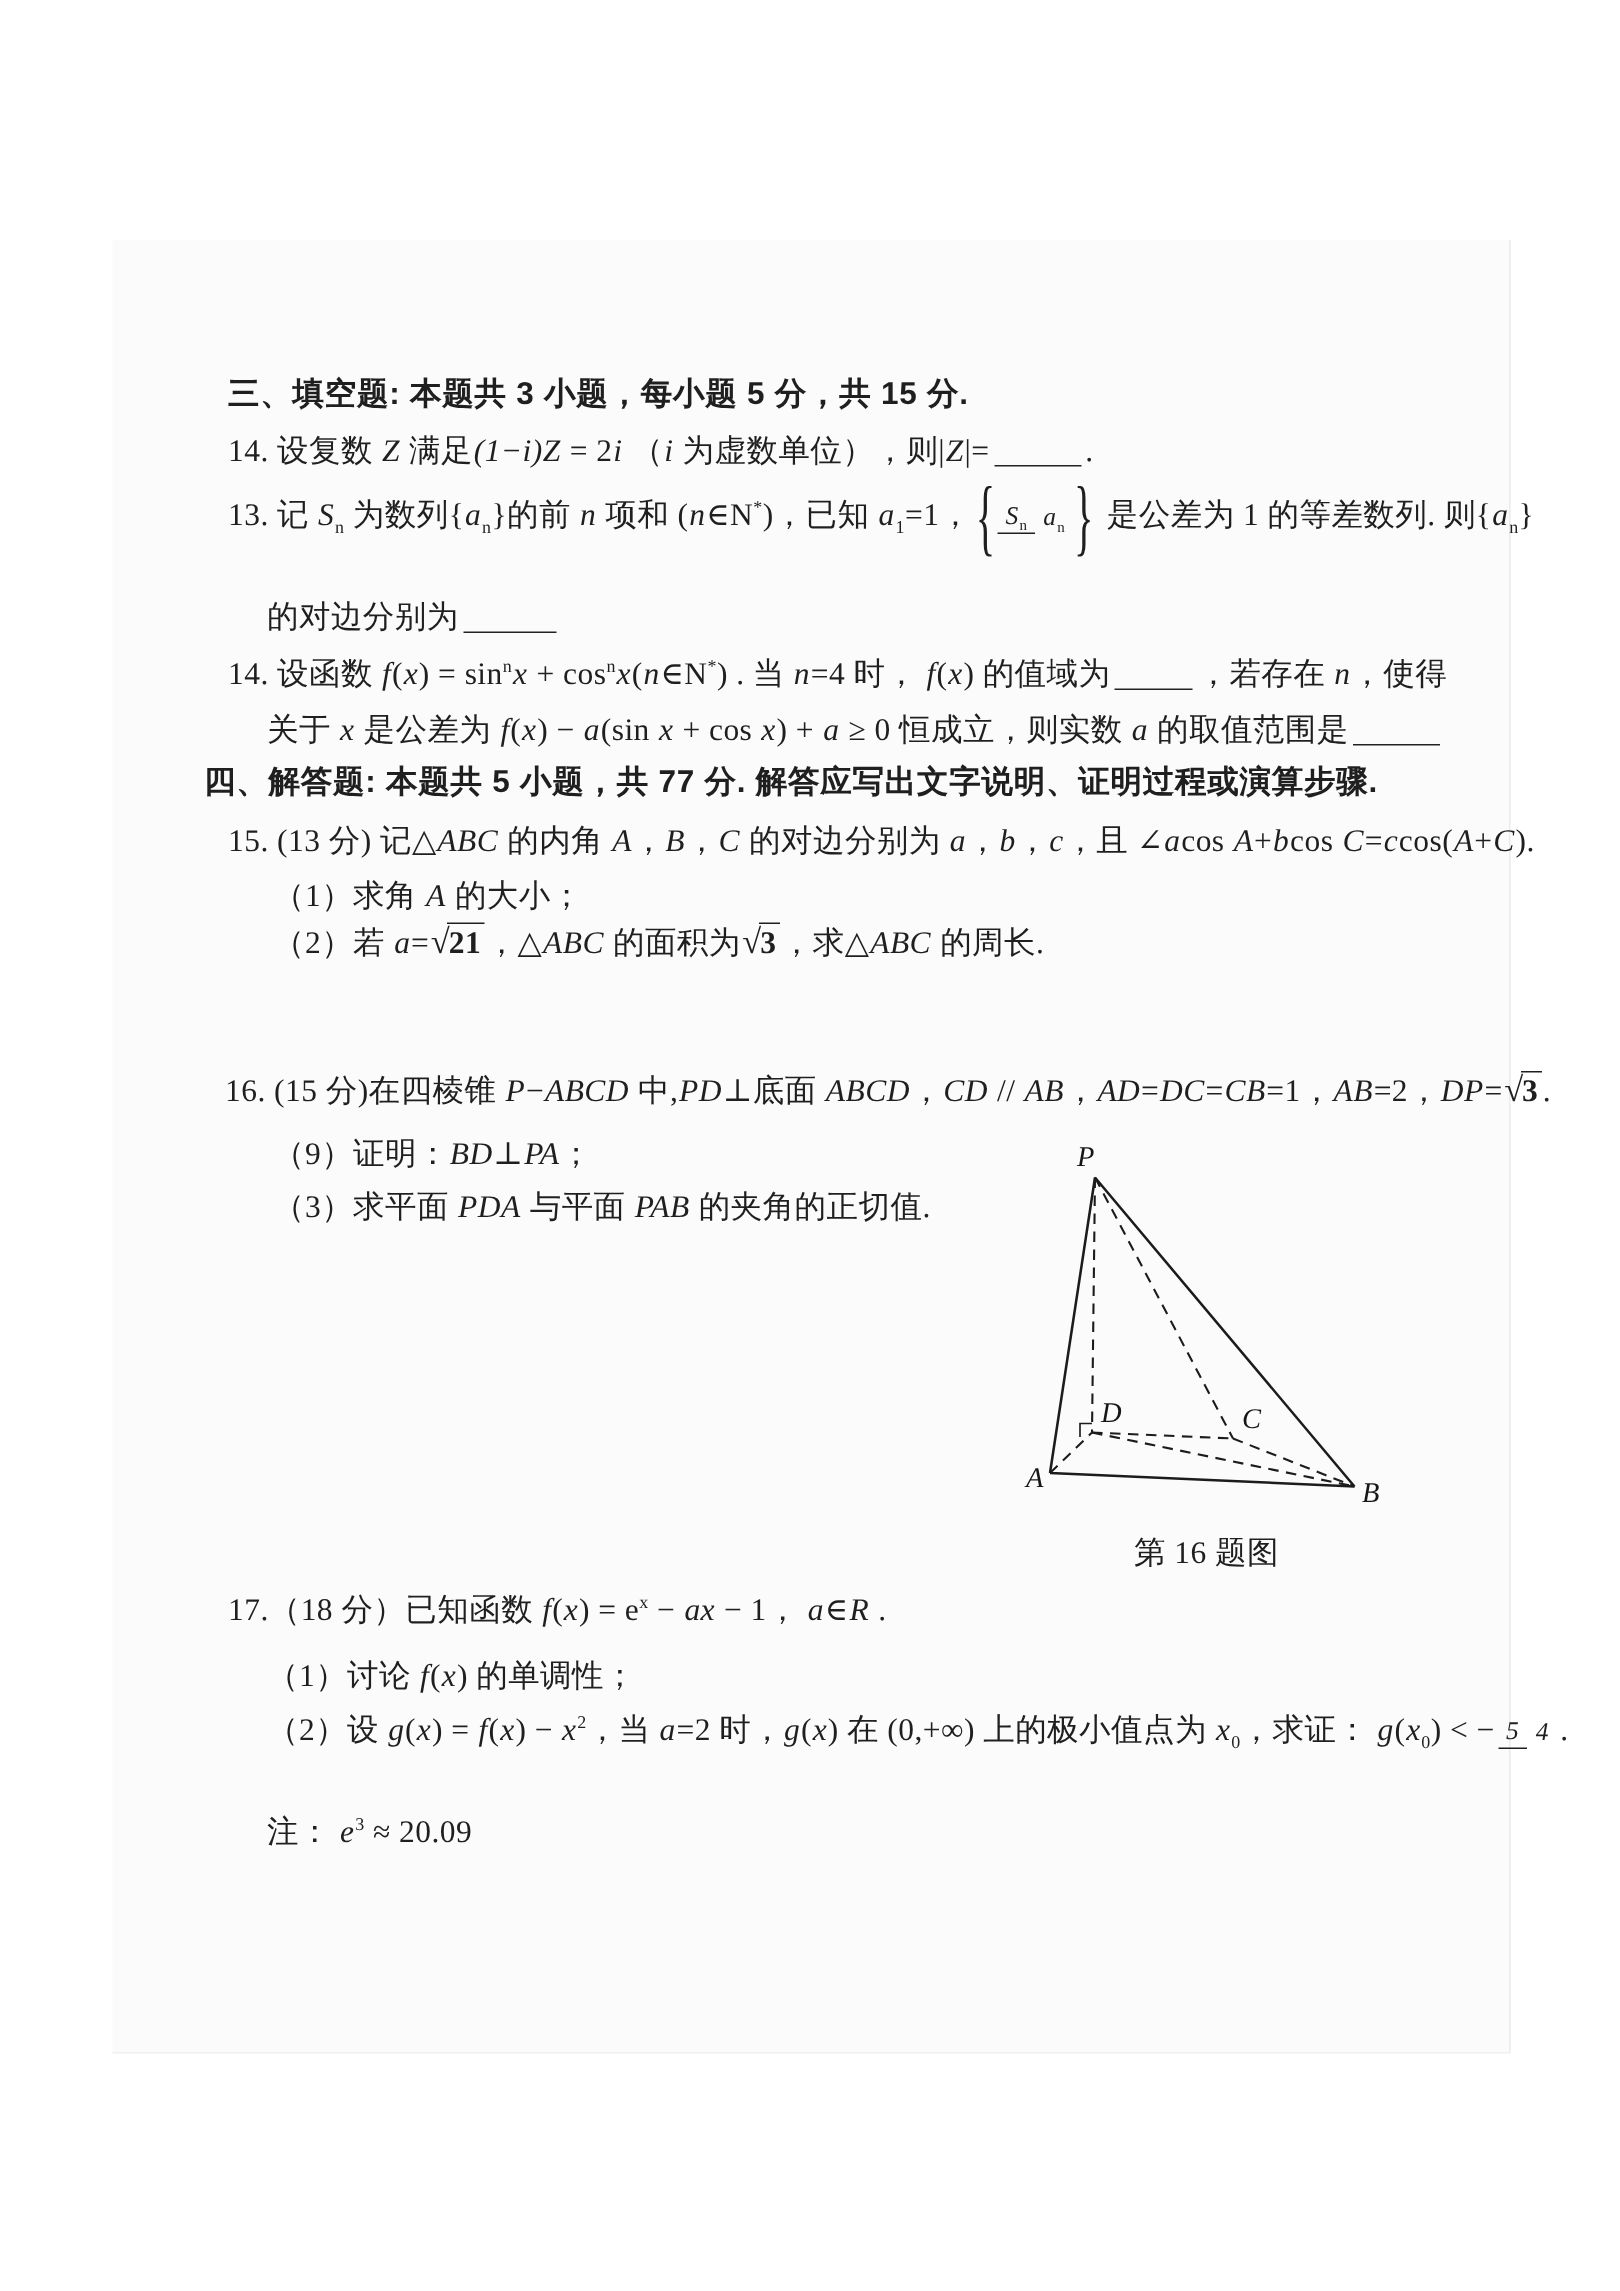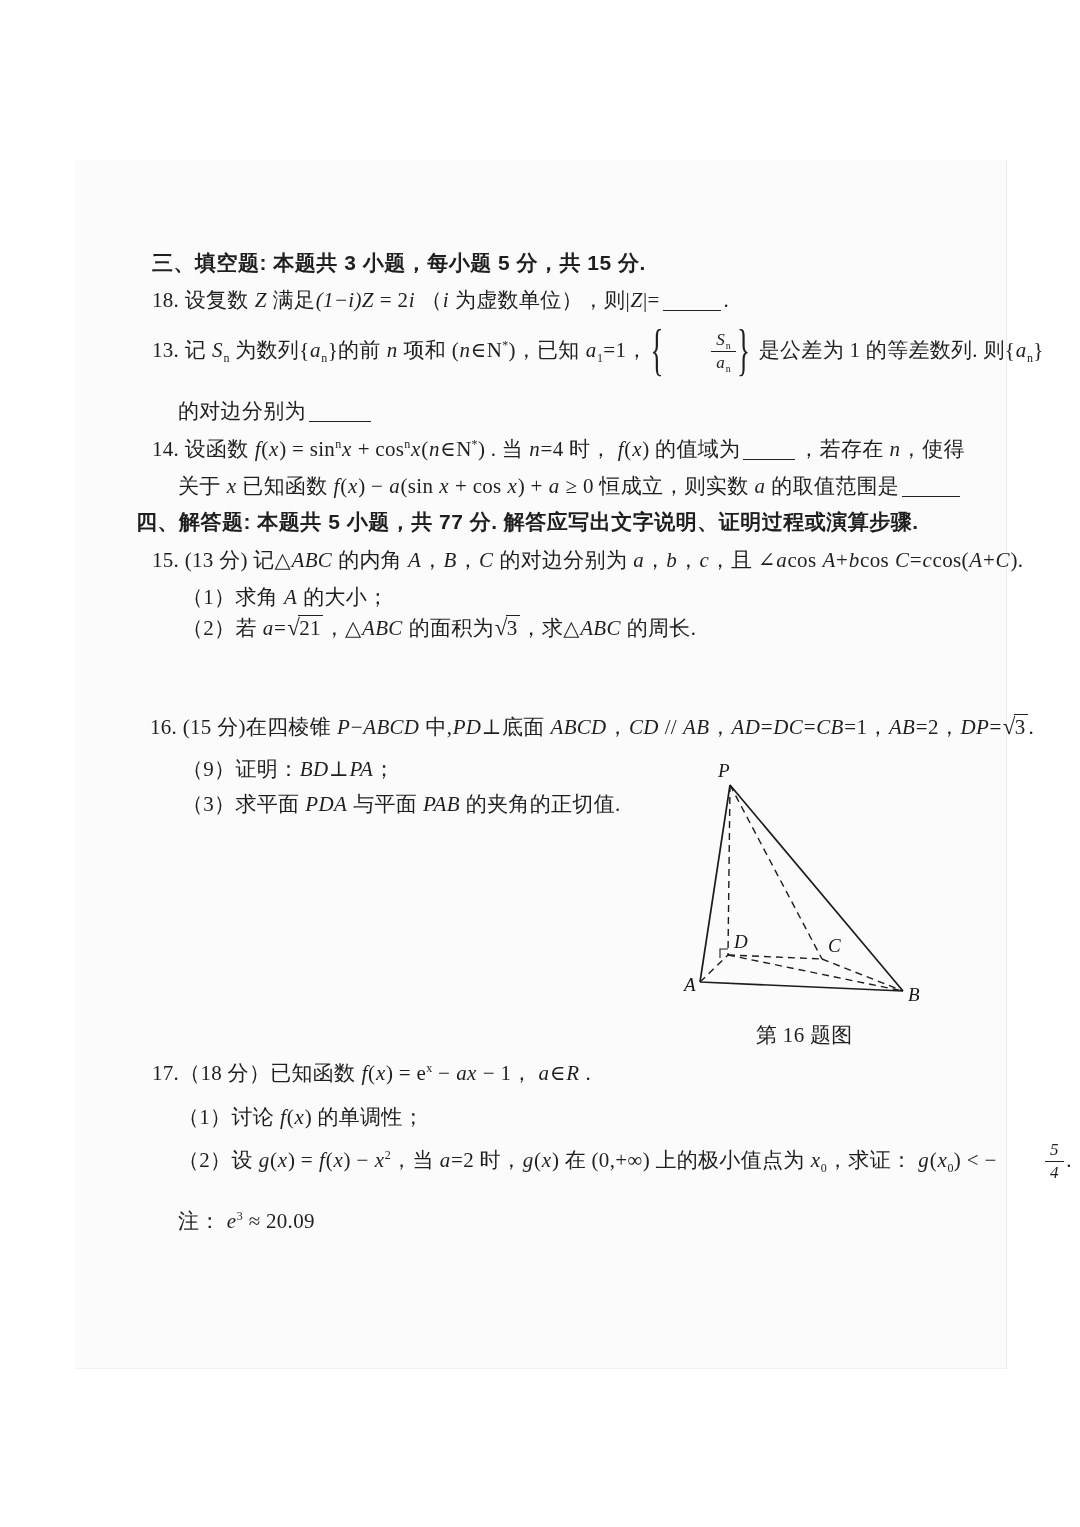--- a/index.html
+++ b/index.html
@@ -25,57 +25,57 @@
   .caption{font-weight:400;}
   .line i{font-style:italic;padding:0 0.5px;}
   .line sup{font-size:12px;line-height:0;}
   .line sub{font-size:12px;line-height:0;}
   .blank{
     display:inline-block;height:14px;vertical-align:-4px;
     border-bottom:1.7px solid #222;margin:0 3px;
   }
   .sqrt{display:inline-block;margin:0 1px;}
   .rsym{font-size:23px;line-height:1;}
-  .rad{border-top:1.6px solid #1f1f1f;padding:0 2px 0 1px;margin-left:-2px;}
+  .rad{border-top:1.6px solid #1f1f1f;padding:0 2px 0 1px;margin-left:-2px;font-weight:bold;}
   .fracwrap{display:inline-flex;align-items:center;vertical-align:middle;margin:0 2px;}
-  .fr{display:inline-flex;flex-direction:column;align-items:center;font-size:17px;line-height:1.2;margin-left:46px;}
+  .fr{display:inline-flex;flex-direction:row;align-items:center;font-size:17px;line-height:1.2;}
   .fr .fnum{padding:0 5px 1px;border-bottom:1.5px solid #1f1f1f;}
   .fr .fden{padding:1px 5px 0;text-align:center;}
   .fr sub{font-size:10px;}
   .bigb{
     display:inline-block;font-size:27px;line-height:1;
     transform:scaleY(2.1);margin:0 1px;font-weight:400;
   }
   svg.fig{position:absolute;}
   svg.fig .solid{stroke:#1c1c1c;stroke-width:1.7;fill:none;}
   svg.fig .dash{stroke:#1c1c1c;stroke-width:1.4;fill:none;stroke-dasharray:7 5;}
   svg.fig .thin{stroke:#1c1c1c;stroke-width:1.1;fill:none;}
   svg.fig text{font-family:"Liberation Serif","DejaVu Serif",serif;font-style:italic;font-size:19px;fill:#161616;}
 </style>
 </head>
 <body>
 
 <div class="scan-area"></div>
 
 <div class="line heading" style="left:152px;top:249px">三、填空题: 本题共 3 小题，每小题 5 分，共 15 分.</div>
 
-<div class="line" style="left:152px;top:287px"><span>18. 设复数 </span><i>Z</i><span> 满足</span><i>(1−i)Z</i><span> = 2</span><i>i</i><span> （</span><i>i</i><span> 为虚数单位），则|</span><i>Z</i><span>|=</span><span class="blank" style="width: 58px;"></span><span>.</span></div>
+<div class="line" style="left:152px;top:287px"><span>14. 设复数 </span><i>Z</i><span> 满足</span><i>(1−i)Z</i><span> = 2</span><i>i</i><span> （</span><i>i</i><span> 为虚数单位），则|</span><i>Z</i><span>|=</span><span class="blank" style="width: 58px;"></span><span>.</span></div>
 
 <div class="line" style="left:152px;top:330px"><span>13. 记 </span><i>S</i><sub>n</sub><span> 为数列{</span><i>a</i><sub>n</sub><span>}的前 </span><i>n</i><span> 项和 (</span><i>n</i><span>∈N</span><sup>*</sup><span>)，已知 </span><i>a</i><sub>1</sub><span>=1，</span><span class="fracwrap">
       <span class="bigb">{</span>
       <span class="fr">
         <span class="fnum"><i>S</i><sub>n</sub></span>
         <span class="fden"><i>a</i><sub>n</sub></span>
       </span>
       <span class="bigb">}</span>
     </span><span> 是公差为 1 的等差数列.  则{</span><i>a</i><sub>n</sub><span>}</span></div>
 <div class="line" style="left:178px;top:398px"><span>的对边分别为</span><span class="blank" style="width: 62px;"></span></div>
 
 <div class="line" style="left:152px;top:436px"><span>14. 设函数 </span><i>f</i><span>(</span><i>x</i><span>) = sin</span><sup>n</sup><i>x</i><span> + cos</span><sup>n</sup><i>x</i><span>(</span><i>n</i><span>∈N</span><sup>*</sup><span>) . 当 </span><i>n</i><span>=4 时， </span><i>f</i><span>(</span><i>x</i><span>) 的值域为</span><span class="blank" style="width: 52px;"></span><span>，若存在 </span><i>n</i><span>，使得</span></div>
-<div class="line" style="left:178px;top:473px"><span>关于 </span><i>x</i><span> 已知函数 </span><i>f</i><span>(</span><i>x</i><span>) − </span><i>a</i><span>(sin </span><i>x</i><span> + cos </span><i>x</i><span>) + </span><i>a</i><span> ≥ 0 恒成立，则实数 </span><i>a</i><span> 的取值范围是</span><span class="blank" style="width: 58px;"></span></div>
+<div class="line" style="left:178px;top:473px"><span>关于 </span><i>x</i><span> 是公差为 </span><i>f</i><span>(</span><i>x</i><span>) − </span><i>a</i><span>(sin </span><i>x</i><span> + cos </span><i>x</i><span>) + </span><i>a</i><span> ≥ 0 恒成立，则实数 </span><i>a</i><span> 的取值范围是</span><span class="blank" style="width: 58px;"></span></div>
 
 <div class="line heading" style="left:136px;top:508px">四、解答题: 本题共 5 小题，共 77 分. 解答应写出文字说明、证明过程或演算步骤.</div>
 
 <div class="line" style="left:152px;top:547px"><span>15. (13 分) 记△</span><i>ABC</i><span> 的内角 </span><i>A</i><span>，</span><i>B</i><span>，</span><i>C</i><span> 的对边分别为 </span><i>a</i><span>，</span><i>b</i><span>，</span><i>c</i><span>，且 ∠</span><i>a</i><span>cos </span><i>A</i><span>+</span><i>b</i><span>cos </span><i>C</i><span>=</span><i>c</i><span>cos(</span><i>A</i><span>+</span><i>C</i><span>).</span></div>
 <div class="line" style="left:182px;top:584px"><span>（1）求角 </span><i>A</i><span> 的大小；</span></div>
 <div class="line" style="left:182px;top:615px"><span>（2）若 </span><i>a</i><span>=</span><span class="sqrt"><span class="rsym">√</span><span class="rad">21</span></span><span>，△</span><i>ABC</i><span> 的面积为</span><span class="sqrt"><span class="rsym">√</span><span class="rad">3</span></span><span>，求△</span><i>ABC</i><span> 的周长.</span></div>
 
 <div class="line" style="left:150px;top:714px"><span>16. (15 分)在四棱锥 </span><i>P</i><span>−</span><i>ABCD</i><span> 中,</span><i>PD</i><span>⊥底面 </span><i>ABCD</i><span>，</span><i>CD</i><span> // </span><i>AB</i><span>，</span><i>AD</i><span>=</span><i>DC</i><span>=</span><i>CB</i><span>=1，</span><i>AB</i><span>=2，</span><i>DP</i><span>=</span><span class="sqrt"><span class="rsym">√</span><span class="rad">3</span></span><span>.</span></div>
 <div class="line" style="left:182px;top:756px"><span>（9）证明：</span><i>BD</i><span>⊥</span><i>PA</i><span>；</span></div>
 <div class="line" style="left:182px;top:791px"><span>（3）求平面 </span><i>PDA</i><span> 与平面 </span><i>PAB</i><span> 的夹角的正切值.</span></div>

